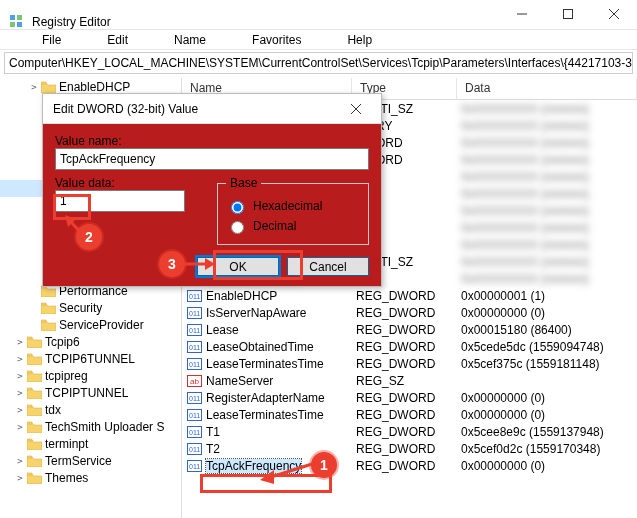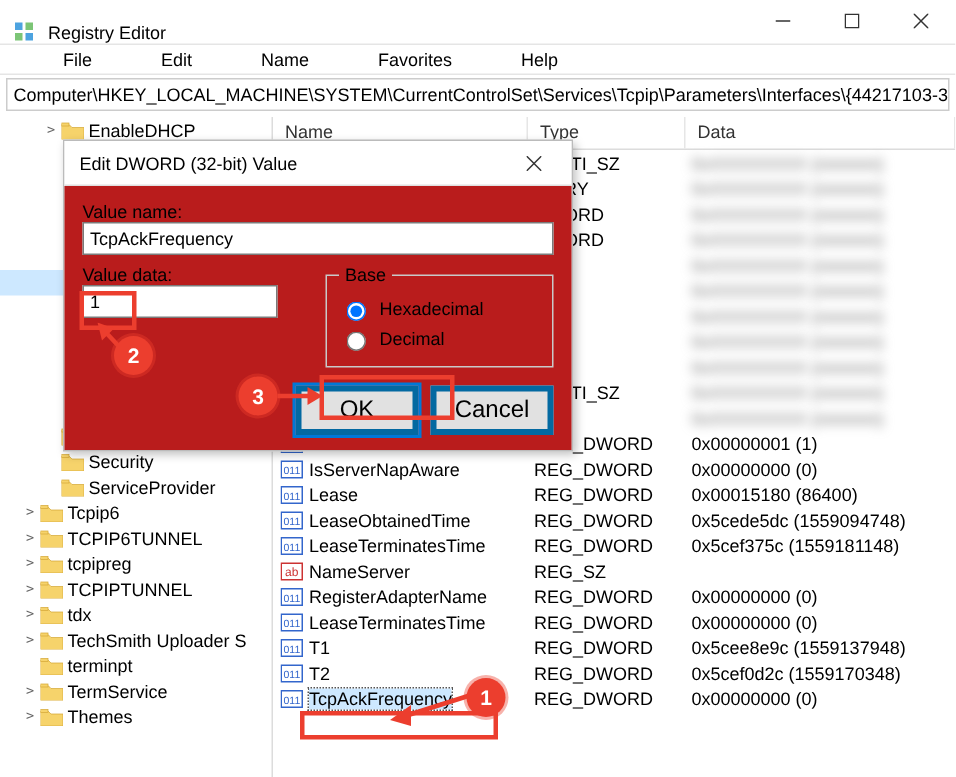--- a/index.html
+++ b/index.html
@@ -42,21 +42,21 @@
   .dlg-title { height: 30px; display: flex; align-items: center; padding: 0 10px; background: #fff; border-bottom: 1px solid #e0e0e0; }
   .dlg-close { width: 30px; height: 30px; display: flex; align-items: center; justify-content: center; margin-left: auto; }
   .dlg-body { padding: 10px 12px; background: #b91c1c; display: grid; grid-template-columns: 150px 1fr; gap: 6px 12px; }
   .dlg-label { font-size: 12px; color: #000; }
   .dlg-input { width: 100%; height: 22px; border: 1px solid #7a7a7a; background: #fff; padding: 1px 4px; font-size: 12px; }
   .dlg-input.readonly { border: 1px solid #7a7a7a; }
   .fieldset { border: 1px solid #c9c9c9; padding: 6px 8px 8px 8px; margin: 0; }
   .fieldset legend { font-size: 12px; padding: 0 4px; margin-top: 27px; }
   .radio-row { display: flex; align-items: center; gap: 6px; height: 20px; }
   .dlg-buttons { grid-column: 1 / 3; display: flex; justify-content: flex-end; gap: 8px; padding-top: 6px; }
-  .btn { width: 82px; height: 33px; border: 4px solid #0369a1; background: #e1e1e1; font-size: 16px; display: inline-flex; align-items: center; justify-content: center; }
+  .btn { width: 82px; height: 19px; border: 1px solid #0369a1; background: #e1e1e1; font-size: 12px; display: inline-flex; align-items: center; justify-content: center; }
   .btn.focus { outline: 2px solid #0078d7; outline-offset: 0; }
   
   .callout { position: absolute; width: 26px; height: 26px; border-radius: 50%; background: #ec3e2e; color: #fff; display: flex; align-items: center; justify-content: center; font-weight: bold; font-size: 14px; box-shadow: 0 0 0 2px rgba(236,62,46,0.4); z-index: 60; }
   .redbox { position: absolute; border: 3px solid #ec3e2e; z-index: 55; pointer-events: none; }
   .arrow { position: absolute; z-index: 58; }
 </style>
 </head>
 <body>
 
 <div class="titlebar">

